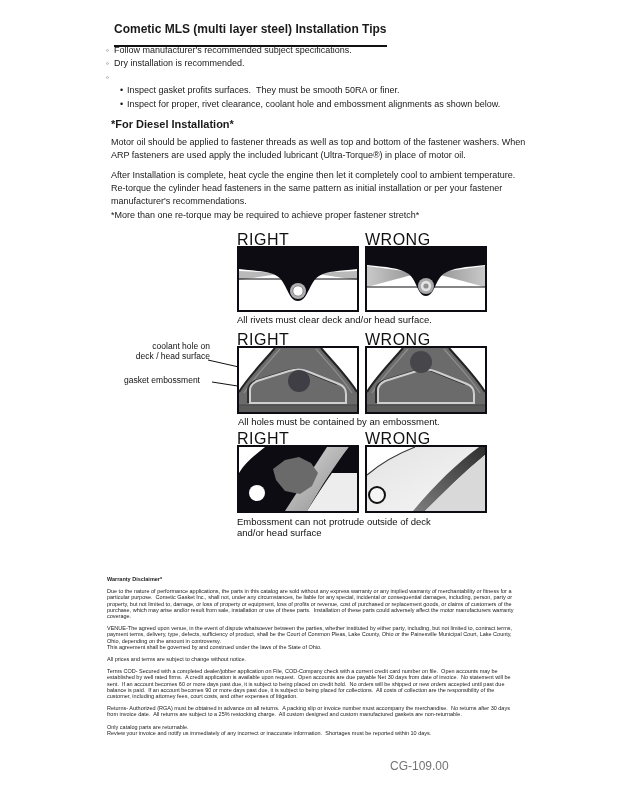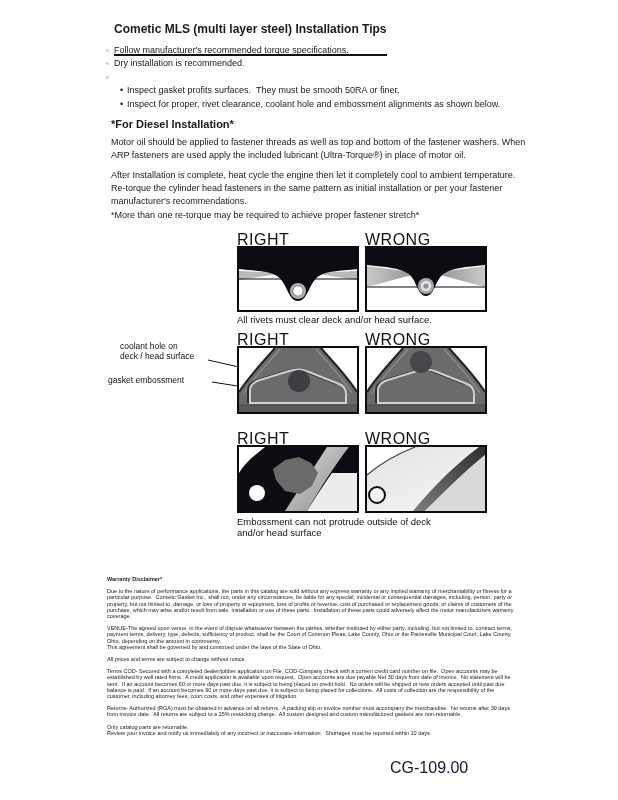--- a/index.html
+++ b/index.html
@@ -7,64 +7,64 @@
   .page {
     position:relative; width:618px; height:800px; background:#ffffff;
     font-family:"Liberation Sans", sans-serif; color:#1a1a1a; overflow:hidden;
   }
   .prewrap { white-space:pre-wrap; }
 
   
   .doc-title {
     position:absolute; left:114px; top:22px;
     font-size:12px; font-weight:bold; letter-spacing:0px;
-    border-bottom:2px solid #111; padding-bottom:18px; display:inline-block;
+    border-bottom:2px solid #111; padding-bottom:9px; display:inline-block;
   }
 
   
   .tips { position:absolute; left:106px; top:44px; width:424px; font-size:9px; }
   .tip-row { display:flex; line-height:13.4px; }
   .tip-marker { width:8px; flex:0 0 8px; font-size:8px; color:#333; }
   .sub-row { display:flex; line-height:13.4px; margin-left:14px; }
   .sub-marker { width:7px; flex:0 0 7px; font-size:9px; color:#111; }
 
   
   .diesel-heading { position:absolute; left:111px; top:118px; font-size:11px; font-weight:bold; }
   .body-para { position:absolute; left:111px; width:416px; font-size:9px; line-height:12.9px; }
   .para1 { top:136px; }
   .para2 { top:169px; }
   .note  { top:209px; }
 
   
   .fig-label { position:absolute; width:122px; text-align:left; font-size:16px; letter-spacing:0.5px; color:#111; }
   .fig-panel { position:absolute; width:122px; }
   .fig-caption { position:absolute; font-size:9.5px; line-height:11px; color:#111; }
-  .side-label { position:absolute; font-size:8.5px; line-height:10px; color:#111; }
+  .side-label { position:absolute; font-size:8.5px; line-height:10px; text-align:right; color:#111; }
   .leader-svg { position:absolute; left:208px; top:352px; }
 
   
   .disclaimer { position:absolute; left:107px; top:576px; width:410px; font-size:5.5px; line-height:6.2px; color:#222; }
   .disclaimer h3 { font-size:5.5px; font-weight:bold; margin-bottom:6px; }
   .disclaimer p { margin-bottom:6px; }
 
-  .footer-code { position:absolute; left:390px; top:759px; font-size:16px; color:#0f172a; }
+  .footer-code { position:absolute; left:390px; top:759px; font-size:12px; color:#737373; }
 
   svg { display:block; }
 </style>
 </head>
 <body>
 
 <div class="page">
 
   <div class="doc-title">Cometic MLS (multi layer steel) Installation Tips</div>
 
   <div class="tips">
     <div class="tip-row">
       <span class="tip-marker">◦</span>
-      <span class="prewrap">Follow manufacturer's recommended torque specifications.</span>
+      <span class="prewrap">Follow manufacturer's recommended subject specifications.</span>
     </div>
     <div class="tip-row">
       <span class="tip-marker">◦</span>
       <span class="prewrap">Dry installation is recommended.</span>
     </div>
     <div class="tip-row">
       <span class="tip-marker">◦</span>
     </div>
     <div class="sub-row">
       <span class="sub-marker">•</span>
@@ -160,20 +160,21 @@
       <path d="M43,3 C33,15 17,31 7,47" fill="none" stroke="#8f8f8f" stroke-width="1.2"></path>
       <path d="M120,2 H84 C94,14 110,30 120,46 Z" fill="#ffffff"></path>
       <path d="M84,2 C94,14 110,30 120,46" fill="none" stroke="#232323" stroke-width="2"></path>
       <path d="M79,3 C89,15 105,31 115,47" fill="none" stroke="#8f8f8f" stroke-width="1.2"></path>
       <path d="M11,57 V44 C11,40 14,37 18,35 L50,25 C56,23 64,23 70,26 L100,38" fill="none" stroke="#2e2e2e" stroke-width="2"></path>
       <path d="M13,57 V44 C13,40 16,37 20,35 L52,25 C58,23 66,23 72,26 L102,38 C107,40 109,44 109,48 V57 Z" fill="none" stroke="#cfcfcf" stroke-width="2"></path>
       <circle cx="56" cy="16" r="11" fill="#46464b"></circle>
     </svg>
   </div>
 
+  <div class="fig-caption prewrap" style="left:238px; top:416px;">All holes must be contained by an embossment.</div>
 
   <div class="fig-label" style="left:237px; top:430px;">RIGHT</div>
   <div class="fig-label" style="left:365px; top:430px;">WRONG</div>
 
   <div class="fig-panel" style="left:237px; top:445px;">
     <svg width="122" height="68" viewBox="0 0 122 68">
       <defs>
         <linearGradient id="f3rB" x1="0" y1="0" x2="1" y2="1">
           <stop offset="0" stop-color="#dcdcdc"></stop>
             <stop offset="1" stop-color="#8a8a8a"></stop>

